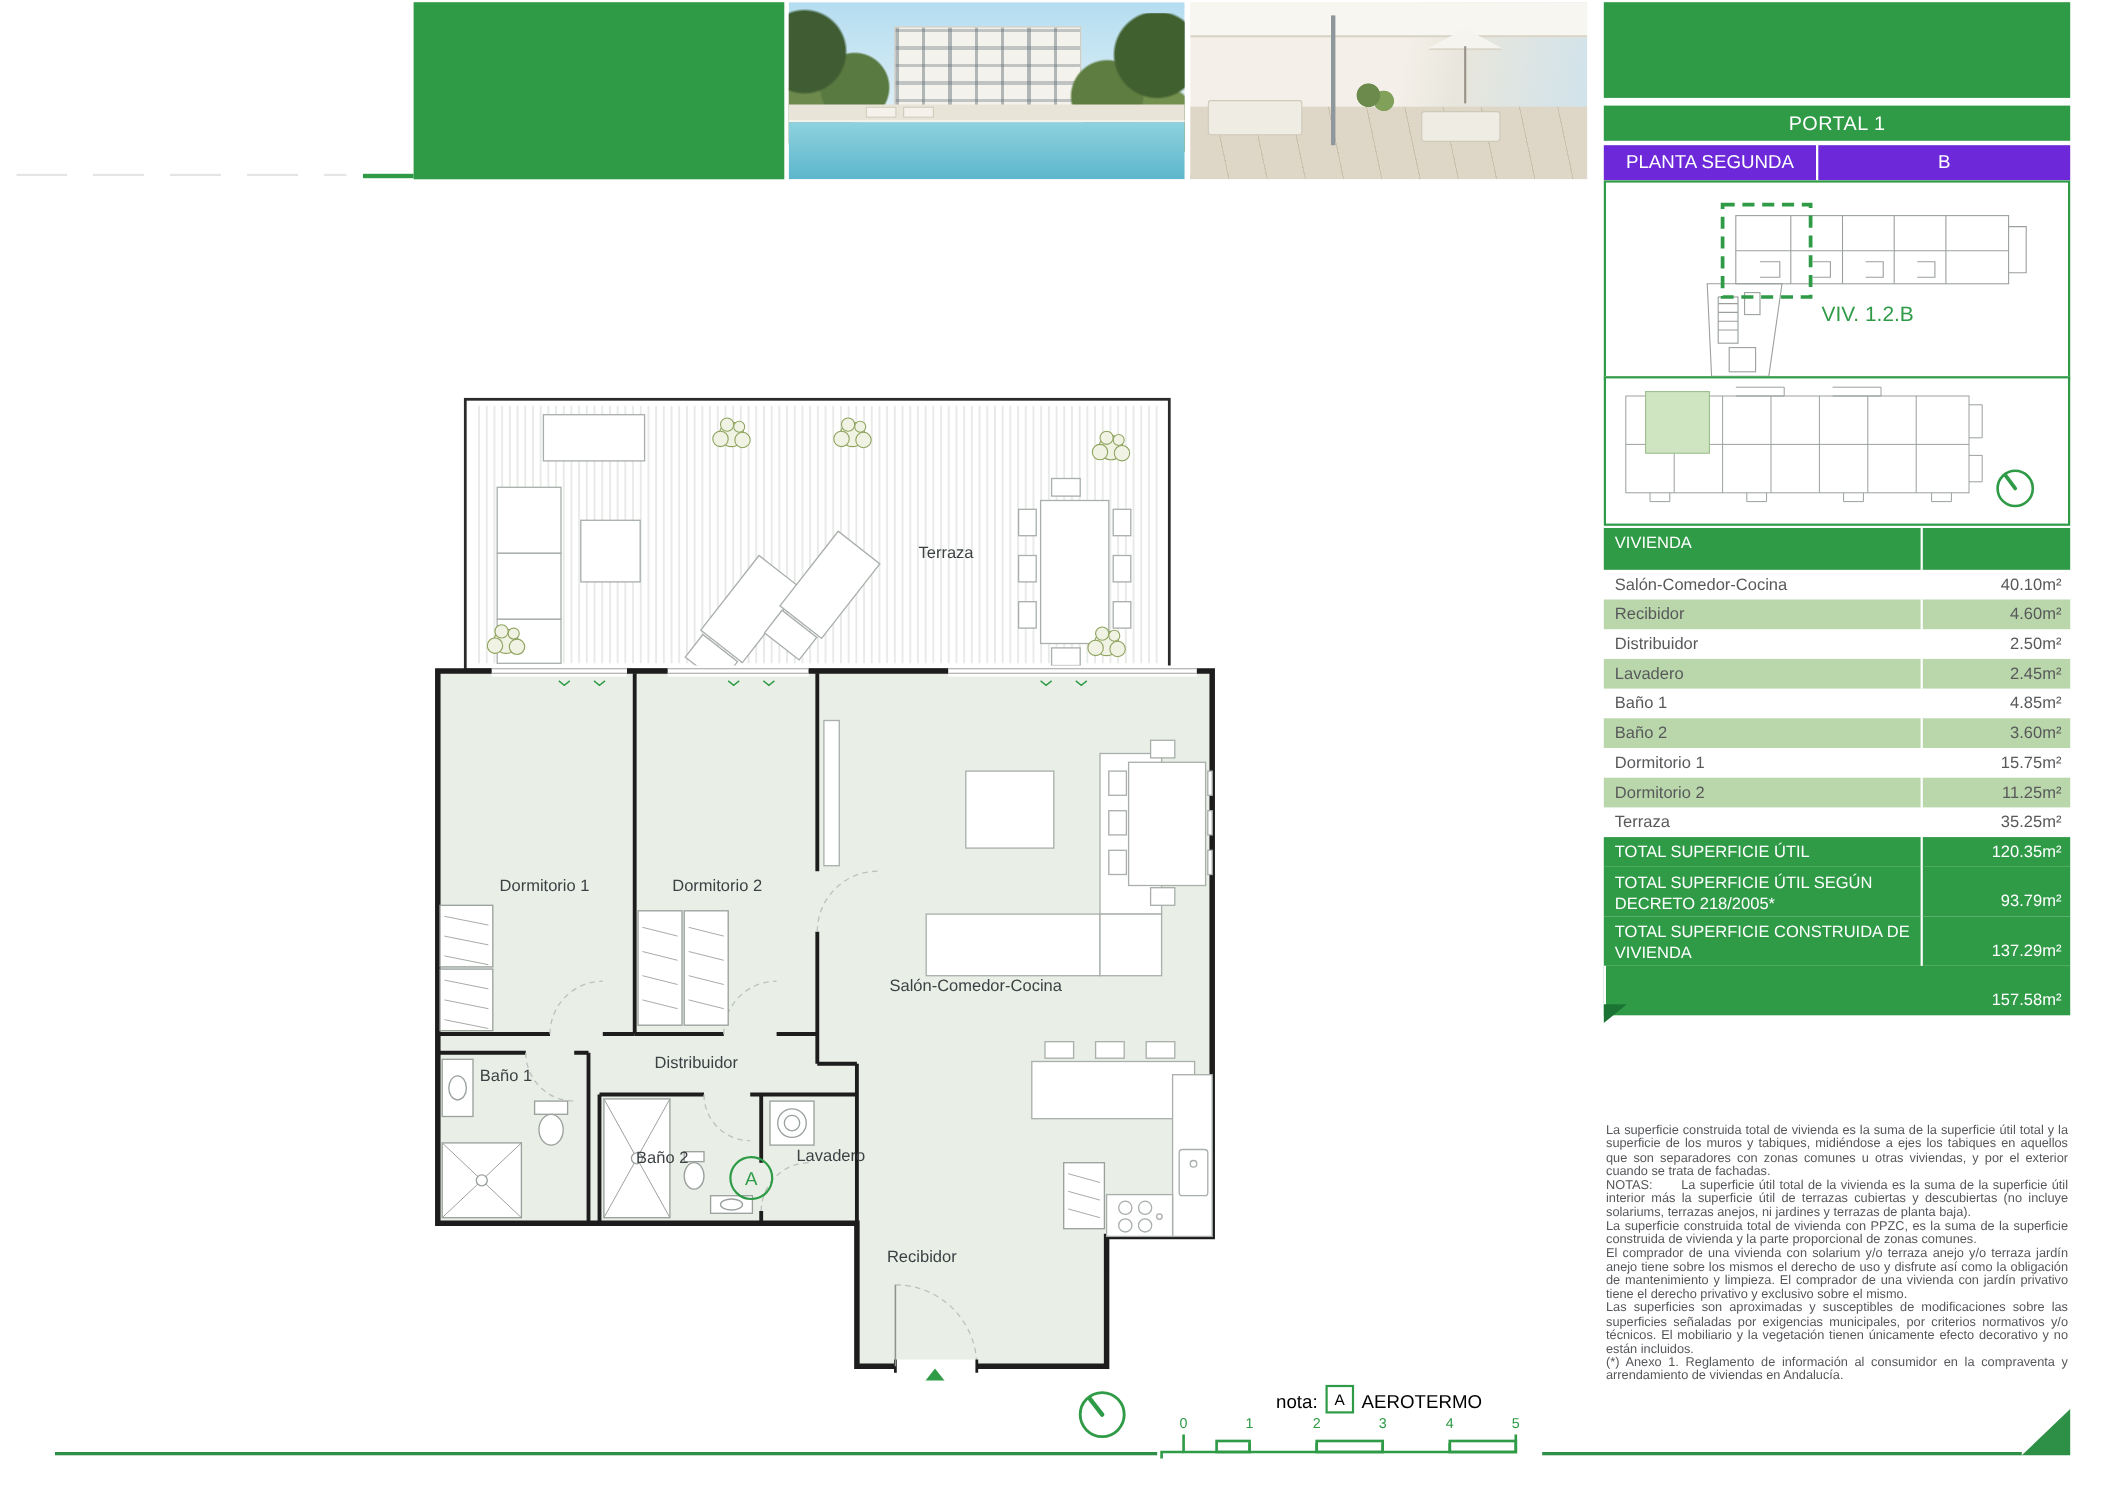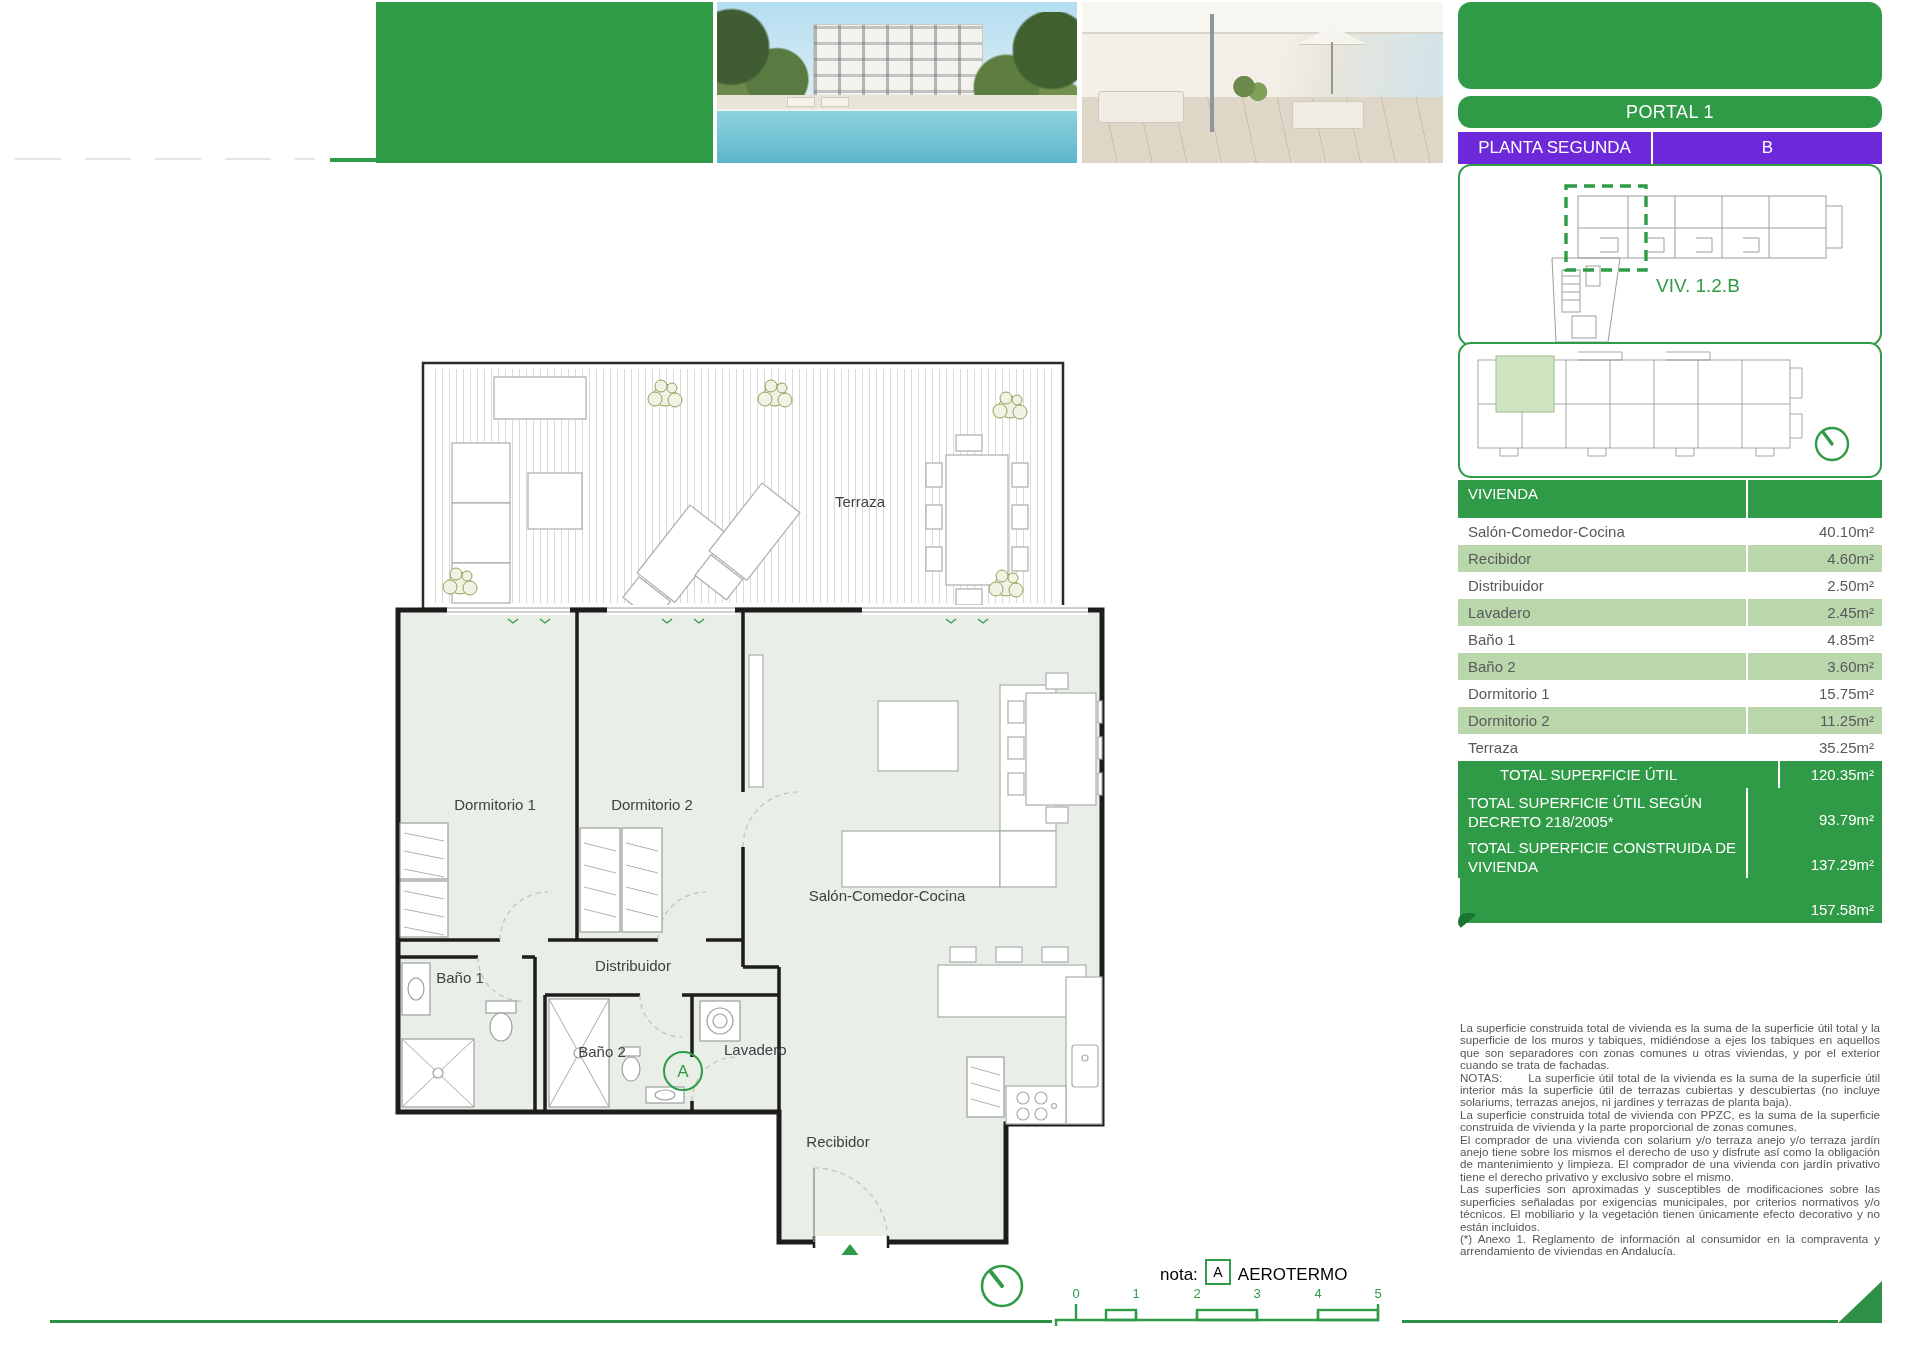--- a/index.html
+++ b/index.html
@@ -37,38 +37,38 @@
   .p2-sofa{position:absolute;left:16px;bottom:40px;width:84px;height:30px;background:#efece4;border:1px solid #cfc9ba;border-radius:3px;}
   .p2-sofa2{position:absolute;left:210px;bottom:34px;width:70px;height:26px;background:#efece4;border:1px solid #cfc9ba;border-radius:3px;}
   .p2-umbrella{position:absolute;left:216px;top:24px;width:0;height:0;border-left:34px solid transparent;border-right:34px solid transparent;border-bottom:18px solid #f6f4ee;filter:drop-shadow(0 1px 0 #cfc9ba);}
   .p2-pole{position:absolute;left:249px;top:40px;width:2px;height:52px;background:#9b948a;}
   .p2-plant{position:absolute;left:150px;bottom:56px;width:40px;height:34px;background:
       radial-gradient(circle at 30% 40%,#6c8a4b 0 30%,transparent 32%),
       radial-gradient(circle at 65% 55%,#81a05a 0 28%,transparent 30%);}
 
   
   .panel{left:1458px;top:0;width:424px;}
-  .pv{position:absolute;left:0;width:424px;border-radius:13px;}
+  .pv{position:absolute;left:0;width:424px;}
   .g-block{top:2px;height:87px;background:#2f9b47;}
   .g-bar{top:96px;height:32px;background:#2f9b47;color:#fff;font-size:18px;display:flex;align-items:center;justify-content:center;letter-spacing:.4px;}
   .g-row{top:132px;height:32px;display:flex;}
   .g-cell{background:#6d28d9;color:#fff;font-size:17px;display:flex;align-items:center;justify-content:center;}
   .g-cell.l{width:193px;}
   .g-cell.r{flex:1;}
   .wgap{width:2px;background:#fff;}
   .box{border:2px solid #2f9b47;background:#fff;box-sizing:border-box;}
   .site-box{top:164px;height:182px;}
   .strip-box{top:344px;height:136px;}
   .surf-table{top:480px;}
   .t-row{display:flex;height:27px;font-size:15px;}
   .t-row .lbl{width:288px;box-sizing:border-box;padding:5px 0 0 10px;white-space:nowrap;}
   .t-row .val{flex:1;text-align:right;padding:5px 8px 0 0;}
   .t-head{background:#2f9b47;color:#fff;height:38px;}
   .t-alt{background:#b9d7ab;}
-  .t-tot{background:#2f9b47;color:#fff;padding-left:32px;}
+  .t-tot{background:#2f9b47;color:#fff;}
   .t-tot2{display:flex;height:45px;background:#2f9b47;color:#fff;font-size:15px;}
   .t-tot2 .lbl{width:288px;box-sizing:border-box;padding:4px 2px 0 10px;line-height:1.22;display:flex;align-items:center;}
   .t-tot2 .val{flex:1;display:flex;align-items:flex-end;justify-content:flex-end;padding:0 8px 5px 0;}
   .fold{top:913px;left:0;width:0;height:0;border-top:17px solid #1b7434;border-right:21px solid transparent;}
   .notes{top:1022px;left:2px;width:420px;font-size:11.6px;line-height:12.4px;color:#55565a;text-align:justify;}
   .notes .gap0{display:inline-block;width:26px;}
 
   
   .bline{top:1320px;height:3px;background:#2e8f46;}
   .nota{left:1160px;top:1259px;display:flex;align-items:flex-end;gap:7px;color:#000000;font-size:17px;}

